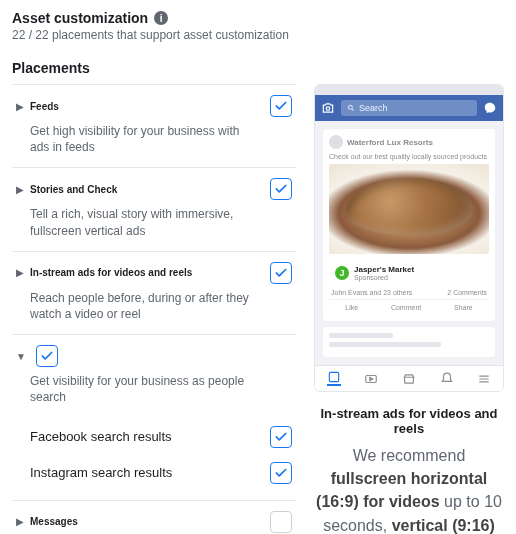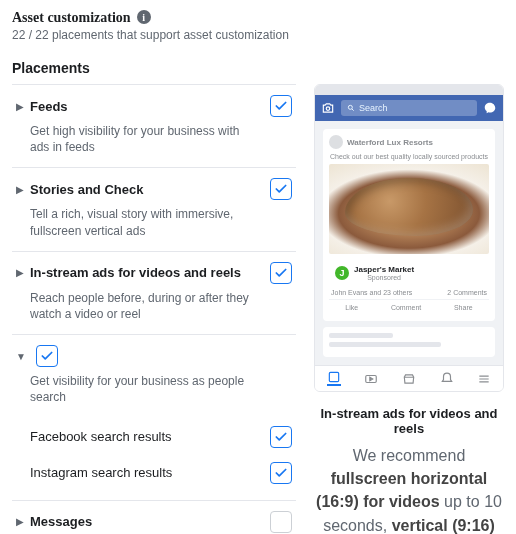--- a/index.html
+++ b/index.html
@@ -1,44 +1,44 @@
 <!DOCTYPE html>
 <html><head>
 <meta charset="utf-8">
 <style>
 * { box-sizing: border-box; margin: 0; padding: 0; }
 body { font-family: -apple-system, BlinkMacSystemFont, "Segoe UI", Helvetica, Arial, sans-serif; font-size: 13px; color: #1c1e21; padding: 10px 12px; width: 516px; background: #fff; }
 .header { margin-bottom: 4px; }
-.header-title { font-weight: 700; font-size: 14px; display: inline-flex; align-items: flex-start; gap: 6px; font-family: Liberation Serif, serif; }
+.header-title { font-weight: 700; font-size: 14px; display: inline-flex; align-items: center; gap: 6px; }
 .info-icon { display: inline-flex; width: 14px; height: 14px; border-radius: 50%; background: #606770; color: #fff; align-items: center; justify-content: center; font-size: 10px; font-weight: 700; font-style: normal; }
 .subtext { color: #606770; font-size: 12px; margin-top: 2px; }
 .section-title { font-weight: 700; font-size: 14px; margin: 18px 0 8px; }
 .main { display: flex; gap: 18px; }
 .left { flex: 1; }
 .right { width: 190px; flex-shrink: 0; }
 .item { border-bottom: 1px solid #e4e6eb; padding: 10px 4px 12px; position: relative; }
 .item:first-child { border-top: 1px solid #e4e6eb; }
 .row { display: flex; align-items: center; }
 .caret { width: 14px; flex-shrink: 0; color: #606770; font-size: 10px; }
-.label { font-weight: 700; font-size: 13px; color: #1c1e21; flex: 1; }
+.label { font-weight: 700; font-size: 10px; color: #1c1e21; flex: 1; }
 .desc { color: #606770; font-size: 12px; margin-top: 6px; margin-left: 14px; padding-right: 34px; line-height: 1.35; }
 .checkbox { width: 22px; height: 22px; border: 1px solid #ccd0d5; border-radius: 4px; display: flex; align-items: center; justify-content: center; flex-shrink: 0; margin-left: 6px; }
 .checkbox.checked { border-color: #1877f2; }
 .checkbox svg { width: 14px; height: 14px; }
 .subitems { margin-top: 10px; }
 .subrow { display: flex; align-items: center; padding: 10px 0 4px 14px; }
 .subrow .sublabel { flex: 1; font-size: 13px; color: #1c1e21; }
 .preview { border: 1px solid #e4e6eb; border-radius: 6px; overflow: hidden; background: #a16207; }
 .phone { background: #f5f6f7; }
 .statusbar { height: 10px; background: #e4e6eb; }
 .fbbar { background: #4267b2; height: 26px; display: flex; align-items: center; padding: 0 6px; gap: 6px; }
 .fbbar .cam, .fbbar .msg { width: 14px; height: 14px; color: #fff; display: flex; align-items: center; justify-content: center; }
 .fbbar .search { flex: 1; background: rgba(255,255,255,.25); border-radius: 3px; height: 16px; display: flex; align-items: center; padding: 0 6px; color: #e7f3ff; font-size: 9px; gap: 4px; }
 .feed { padding: 8px; background: #f0f2f5; }
-.post { background: #fff; border-radius: 4px; padding: 6px; font-size: 8px; color: #606770; text-align: center; }
+.post { background: #fff; border-radius: 4px; padding: 6px; font-size: 8px; color: #606770; }
 .post .phead { display: flex; align-items: center; gap: 4px; margin-bottom: 4px; }
 .avatar { width: 14px; height: 14px; border-radius: 50%; background: #dddfe2; }
 .post .name { font-weight: 600; color: #8a8d91; font-size: 8px; }
 .post .caption { font-size: 7px; color: #8a8d91; margin-bottom: 4px; }
 .foodimg { height: 90px; border-radius: 2px; background: radial-gradient(ellipse 80% 70% at 50% 55%, #d4a574 0%, #b8865a 30%, #8b5a3c 55%, #f5f0e8 70%, #ede4d3 100%); position: relative; overflow: hidden; }
 .foodimg::before { content:""; position:absolute; inset:15% 10% 20% 10%; border-radius: 50% 50% 45% 55% / 60% 55% 45% 40%; background: radial-gradient(circle at 35% 40%, #c89968 0%, #a67344 40%, #7a4f2e 100%); box-shadow: inset -4px -4px 10px rgba(255,255,255,.2), inset 4px 4px 10px rgba(0,0,0,.25);}
 .sponsor { background: #fff; margin-top: 6px; border-radius: 4px; padding: 5px 6px; display: flex; align-items: center; gap: 5px; font-size: 8px; }
 .sponsor .slogo { width: 14px; height: 14px; border-radius: 50%; background: #42b72a; color: #fff; display: flex; align-items: center; justify-content: center; font-size: 9px; font-weight: 700; }
 .sponsor .sname { font-weight: 600; color: #1c1e21; }
 .sponsor .ssub { color: #8a8d91; font-size: 7px; }

